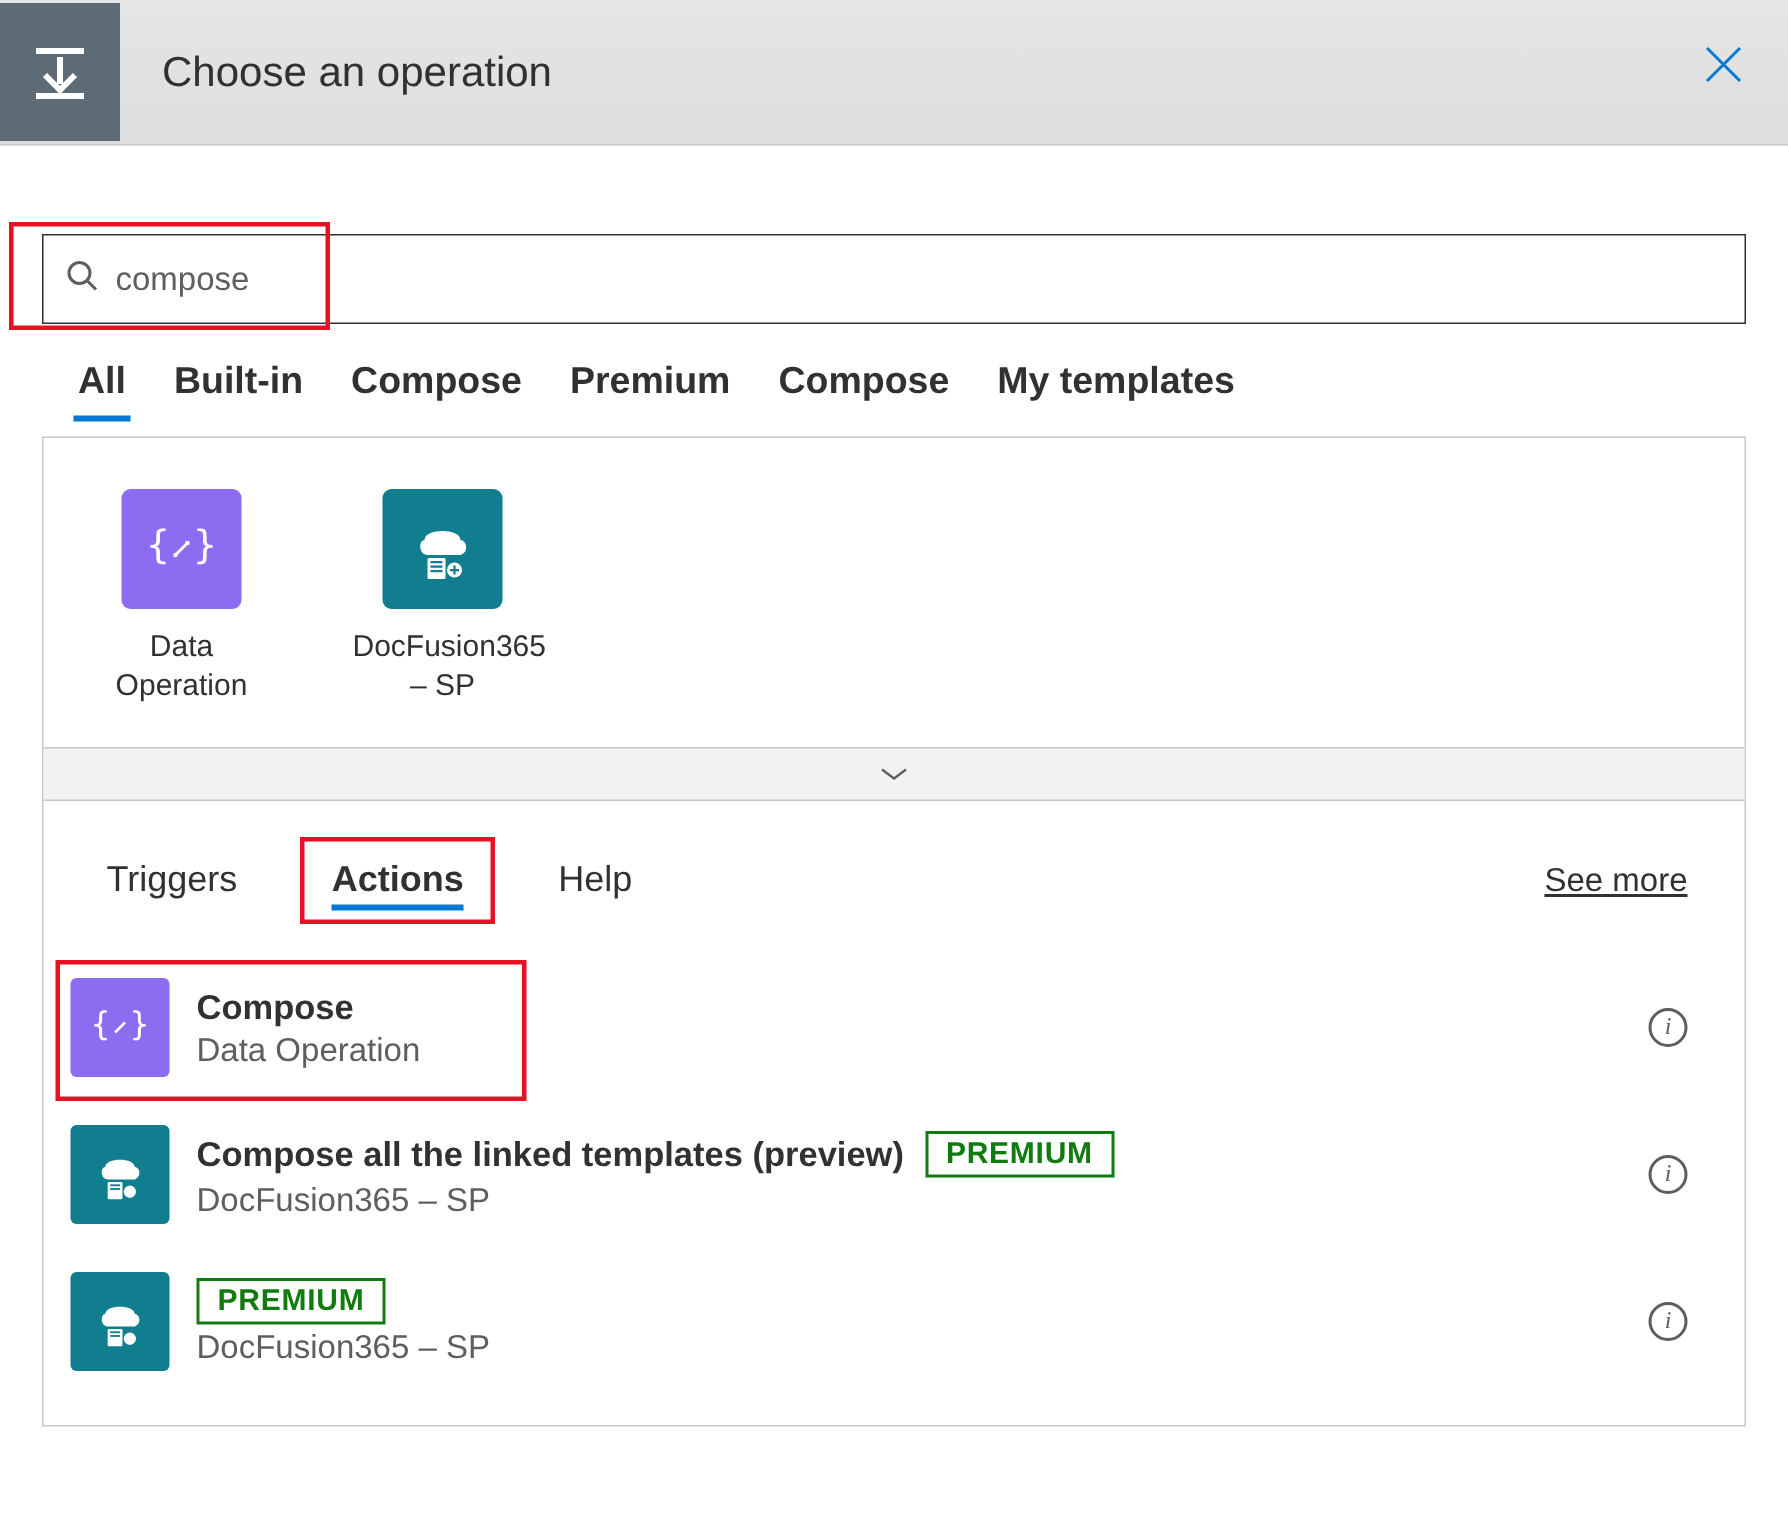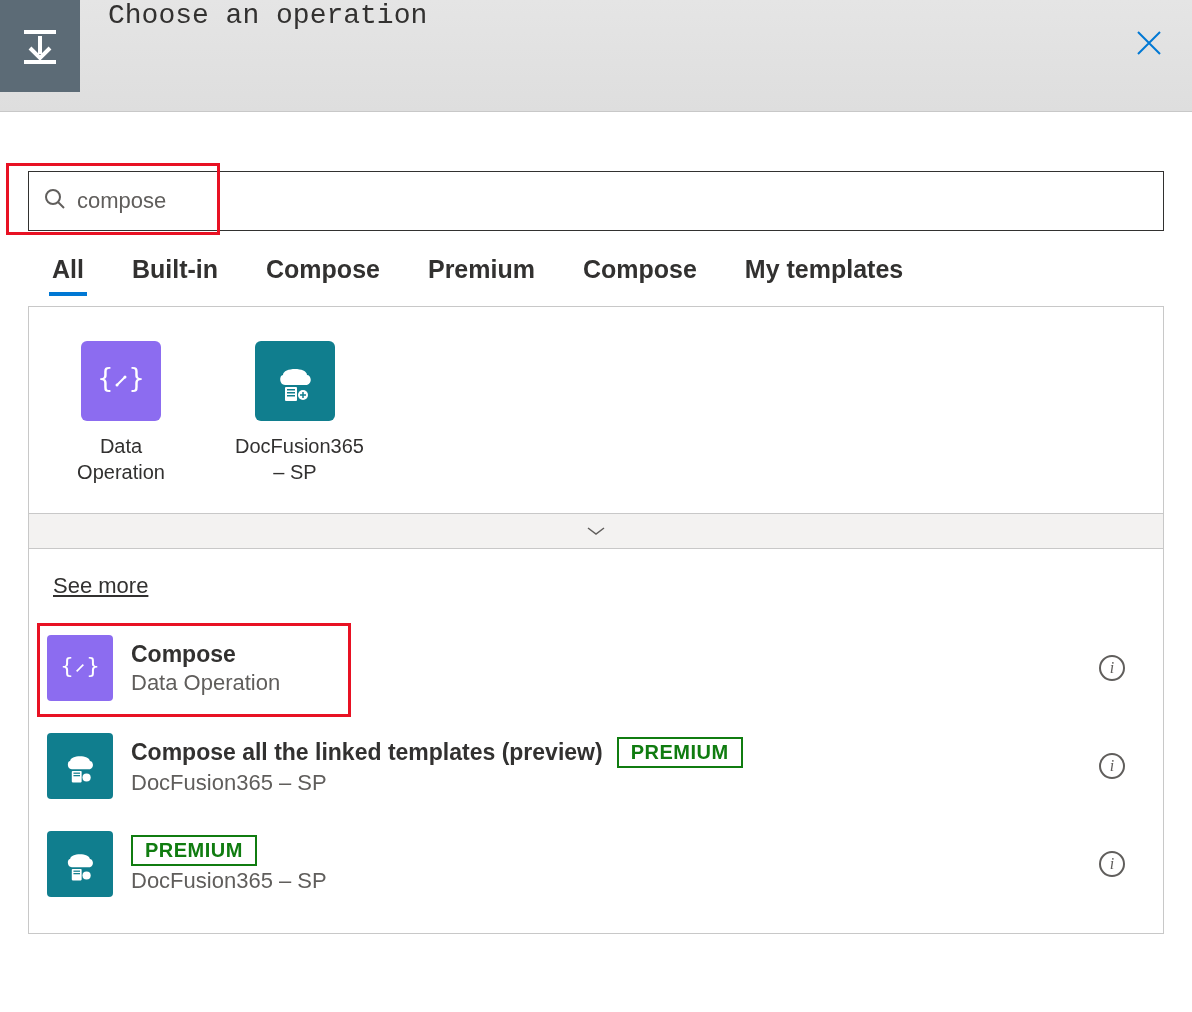--- a/index.html
+++ b/index.html
@@ -8,24 +8,24 @@
     background: #fff;
     width: 1192px;
     height: 1012px;
     overflow: hidden;
     color: #323130;
   }
   .header {
     background: #e1e1e1;
     background: linear-gradient(#e5e5e5, #dedede);
     border-bottom: 1px solid #c8c8c8;
-    height: 112px;
-    display: flex;
+    height: 97px;
+    display: flex;
+    align-items: center;
     position: relative;
-    font-family: Liberation Mono, monospace;
   }
   .header-icon {
     width: 80px;
     height: 92px;
     background: #5c6b76;
     display: flex;
     align-items: center;
     justify-content: center;
   }
   .header-title {
@@ -73,21 +73,21 @@
     border: none;
     outline: none;
     font-size: 22px;
     color: #605e5c;
     width: 100%;
     background: transparent;
   }
 
   .tabs {
     display: flex;
-    gap: 48px;
+    gap: 32px;
     padding: 12px 48px 14px 52px;
     font-size: 25px;
   }
   .tab { cursor: pointer; color: #323130; padding-bottom: 8px; position: relative; font-weight: bold; }
   .tab.active { font-weight: 600; }
   .tab.active::after {
     content: "";
     position: absolute;
     left: 50%;
     transform: translateX(-50%);
@@ -295,20 +295,25 @@
       </div>
     </div>
 
     <div class="divider">
       <svg width="20" height="12" viewBox="0 0 20 12">
         <path d="M2 3 L10 9 L18 3" fill="none" stroke="#605e5c" stroke-width="1.5"></path>
       </svg>
     </div>
 
     <div class="subtabs-row">
+      <div class="subtabs">
+        <div class="subtab">Triggers</div>
+        <div class="subtab active subtab-highlight">Actions</div>
+        <div class="subtab">Help</div>
+      </div>
       <div class="see-more">See more</div>
     </div>
 
     <div class="action-list">
 
       <div class="action-item">
         <div class="action-highlight"></div>
         <div class="action-icon purple">
           <svg width="40" height="40" viewBox="0 0 48 48">
             <text x="24" y="30" text-anchor="middle" fill="#fff" font-size="26" font-family="monospace">{ }</text>

